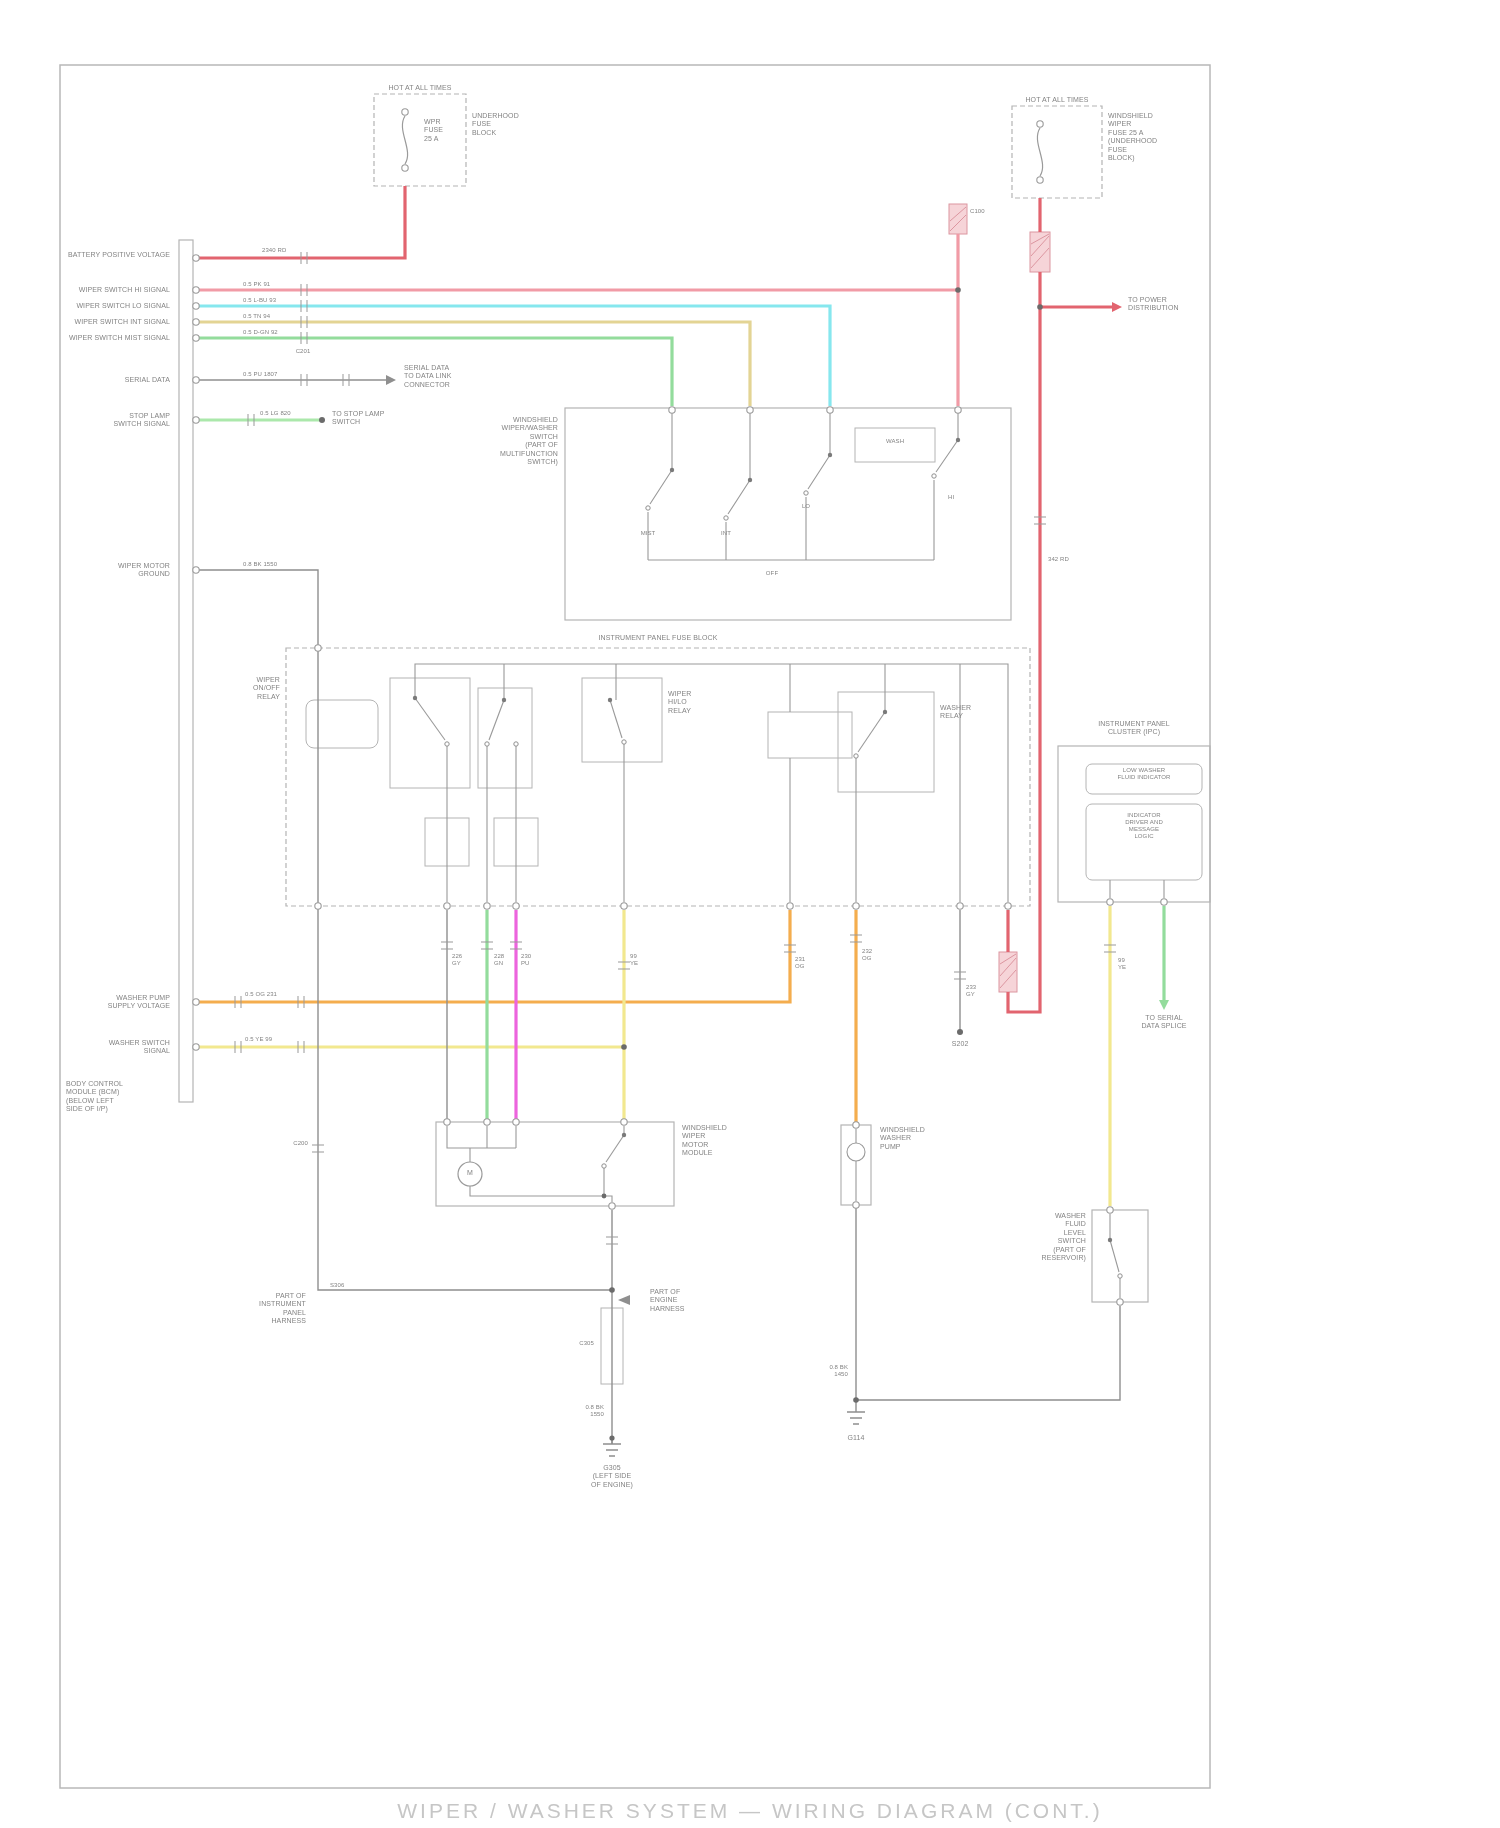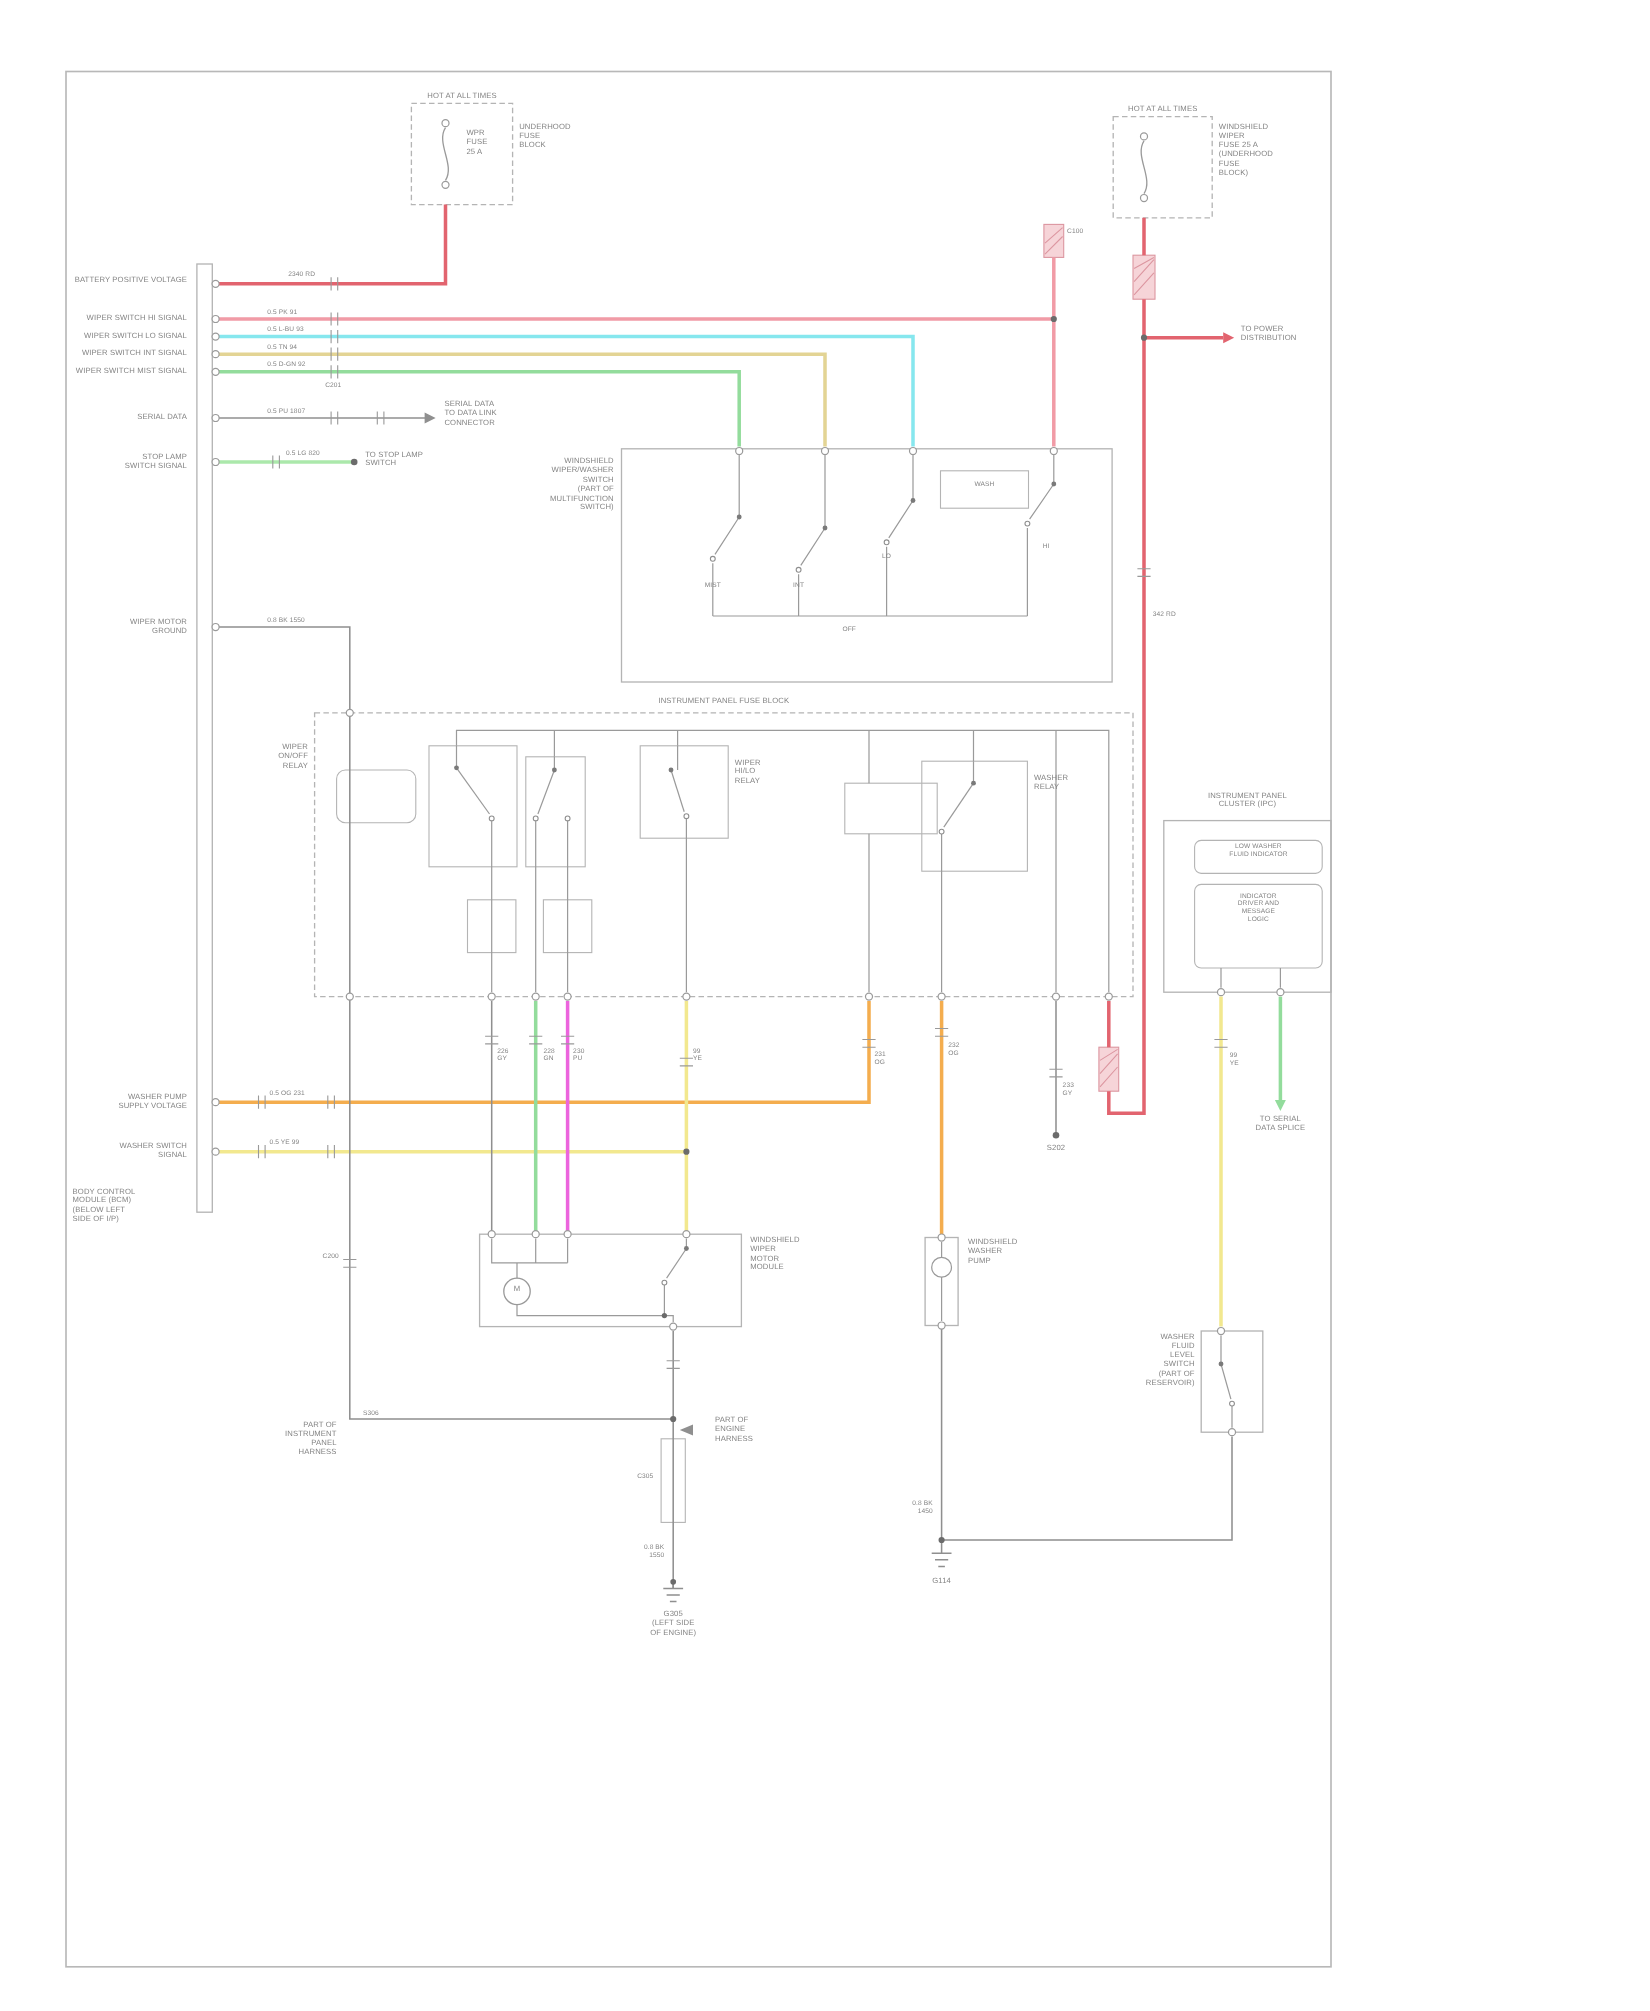--- a/index.html
+++ b/index.html
@@ -369,14 +369,15 @@
 <div class="lb tc" style="left:1164px;top:1014px">TO SERIAL
 DATA SPLICE</div>
 
 <div class="lb tr" style="left:1086px;top:1212px">WASHER
 FLUID
 LEVEL
 SWITCH
 (PART OF
 RESERVOIR)</div>
 
+<div class="cap">WIPER / WASHER SYSTEM — WIRING DIAGRAM (CONT.)</div>
 
 </div>
 
 </body></html>

